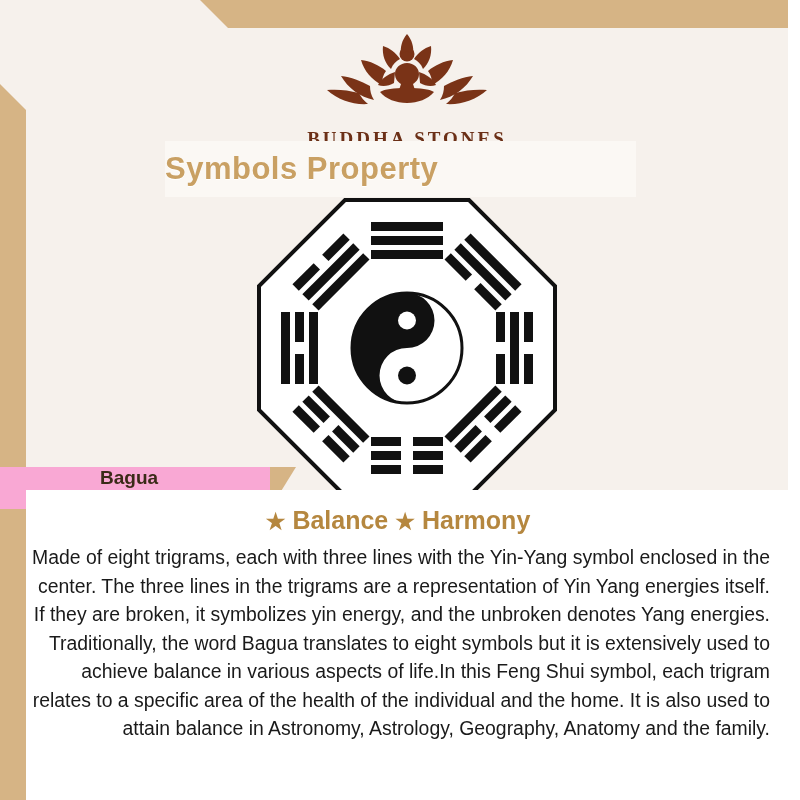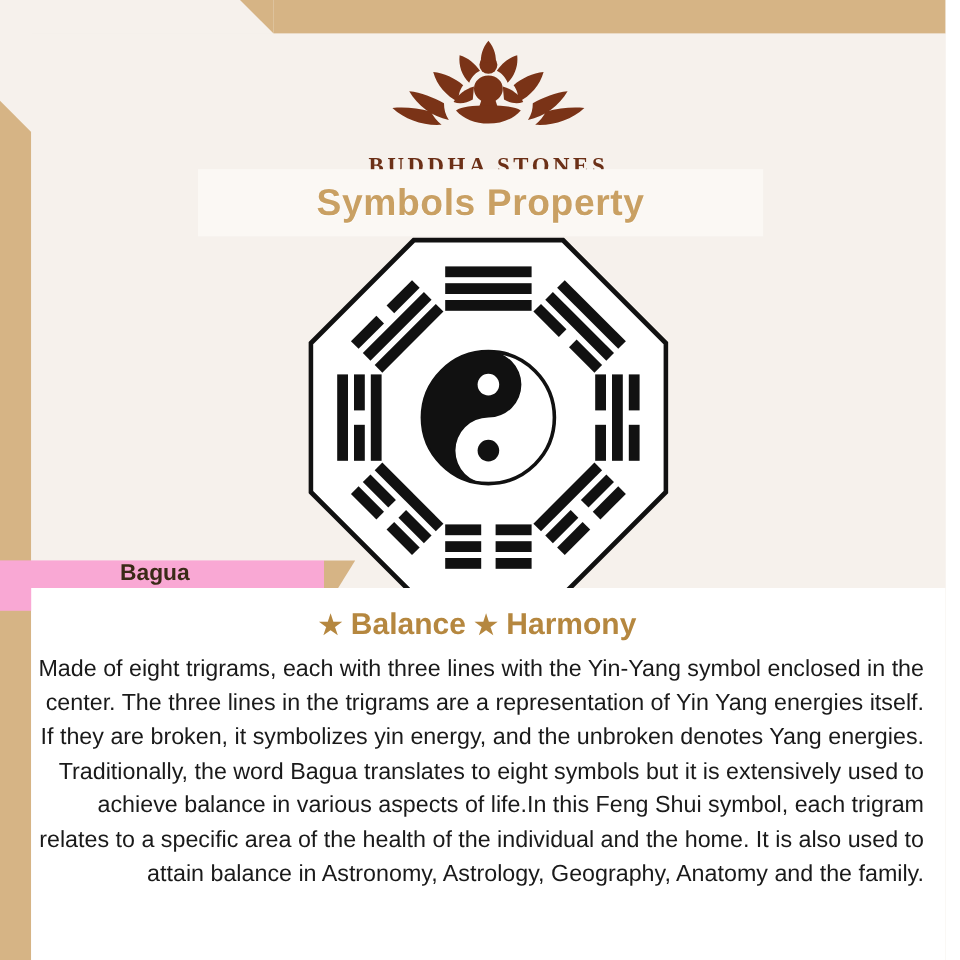--- a/index.html
+++ b/index.html
@@ -59,21 +59,21 @@
     color: #6b2f16;
     font-family: "Liberation Serif", serif;
   }
 
   
   .title-banner {
     position: absolute;
     left: 139px; top: 113px;
     width: 471px; height: 56px;
     background: #fbf8f4;
-    display: flex; align-items: center; justify-content: center;
+    display: flex; align-items: center; justify-content: flex-start;
   }
   .title-text {
     font-size: 31px;
     font-weight: bold;
     color: #c9a063;
     font-family: "Liberation Sans", sans-serif;
     letter-spacing: 0.5px;
     text-shadow: 0 1px 0 #fff;
   }
 

